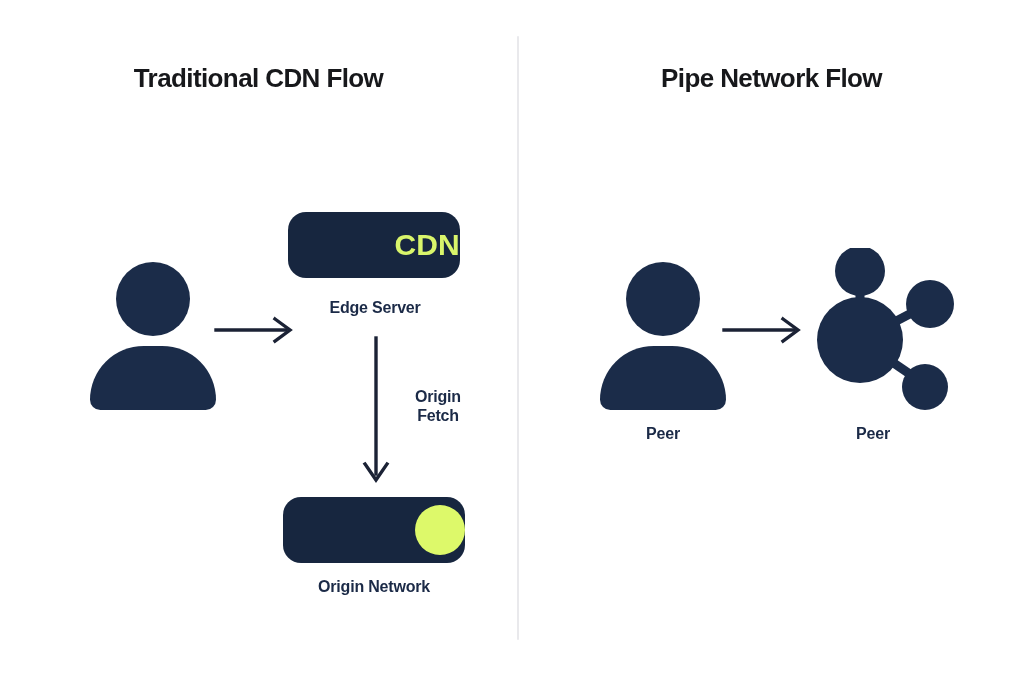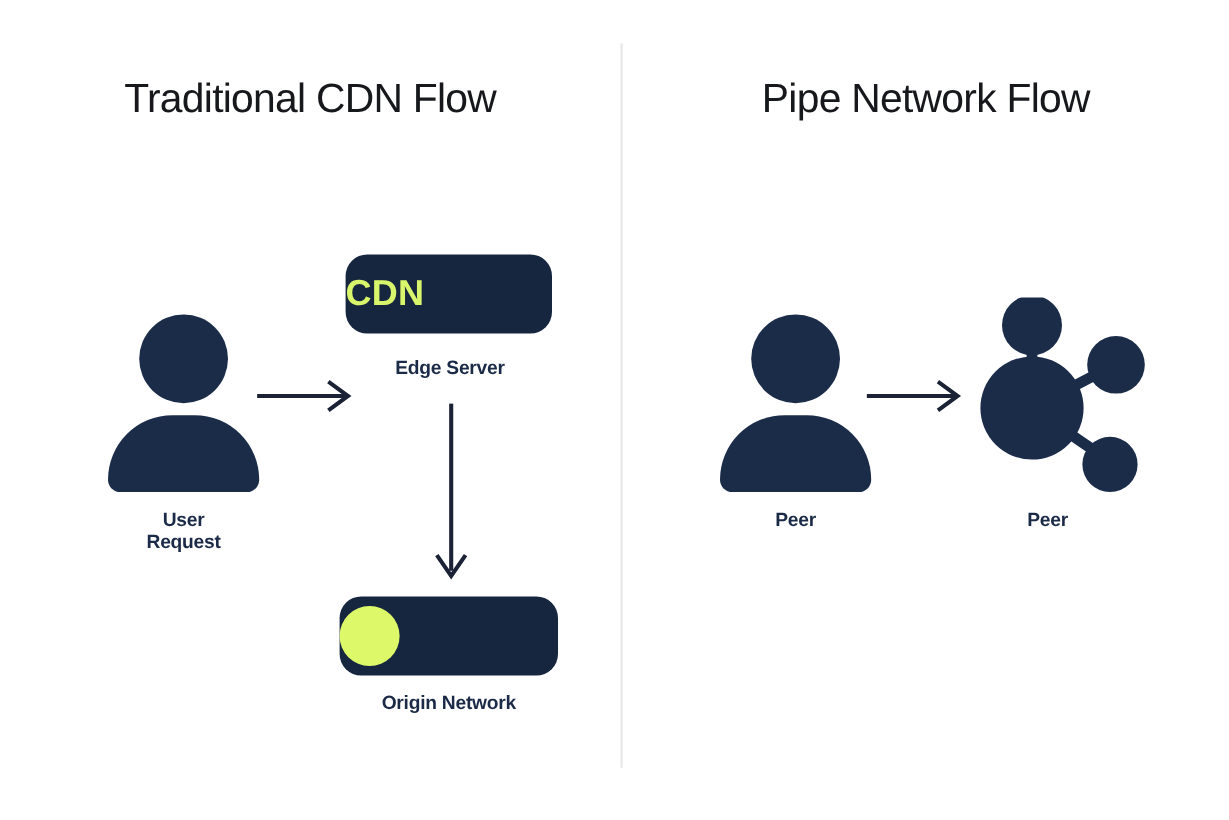--- a/index.html
+++ b/index.html
@@ -26,22 +26,22 @@
     top: 36px;
     width: 2px;
     height: 604px;
     background: #e9e9ec;
     border-radius: 2px;
   }
 
   
   .panel-title {
     position: absolute;
-    font-size: 34px;
-    font-weight: 400;
+    font-size: 26px;
+    font-weight: 700;
     letter-spacing: -0.6px;
     color: #17181b;
     white-space: nowrap;
   }
   #title-left  { left: 0;    top: 63px; width: 517px;  text-align: center; }
   #title-right { left: 519px; top: 63px; width: 505px; text-align: center; }
 
   
   .label {
     position: absolute;
@@ -80,21 +80,21 @@
   #person-peer .body { left: 0;   top: 84px; width: 126px; height: 64px;
                        border-radius: 63px 63px 12px 12px; }
 
   
   .badge {
     position: absolute;
     background: #17263f;
     border-radius: 18px;
     display: flex;
     align-items: center;
-    justify-content: flex-start;
+    justify-content: flex-end;
   }
   #badge-cdn {
     left: 288px; top: 212px; width: 172px; height: 66px;
   }
   #badge-cdn .badge-text {
     color: #d9f56b;
     font-size: 30px;
     font-weight: 700;
     letter-spacing: 0.2px;
   }
@@ -120,39 +120,39 @@
 
   <div class="divider"></div>
 
   <div class="panel-title" id="title-left">Traditional CDN Flow</div>
 
   <div class="person" id="person-user">
     <div class="head"></div>
     <div class="body"></div>
   </div>
 
-  <div class="label" style="left:83px; top:425px; width:140px;">User
-Request</div>
 
   <svg class="arrow" style="left:214px; top:312px;" width="86" height="36" viewBox="0 0 86 36">
     <line x1="2" y1="18" x2="72" y2="18" stroke="#1b2235" stroke-width="3.4" stroke-linecap="square"></line>
     <polyline points="61,7 76,18 61,29" fill="none" stroke="#1b2235" stroke-width="3.4" stroke-linecap="square" stroke-linejoin="miter"></polyline>
   </svg>
 
   <div class="badge" id="badge-cdn">
     <span class="badge-text">CDN</span>
   </div>
 
   <div class="label" style="left:275px; top:299px; width:200px;">Edge Server</div>
 
   <svg class="arrow" style="left:356px; top:336px;" width="40" height="152" viewBox="0 0 40 152">
     <line x1="20" y1="2" x2="20" y2="138" stroke="#1b2235" stroke-width="3.4" stroke-linecap="square"></line>
     <polyline points="9,128 20,144 31,128" fill="none" stroke="#1b2235" stroke-width="3.4" stroke-linecap="square" stroke-linejoin="miter"></polyline>
   </svg>
 
+  <div class="label" style="left:383px; top:388px; width:110px;">Origin
+Fetch</div>
 
   <div class="badge" id="badge-origin">
     <div class="origin-dot"></div>
   </div>
 
   <div class="label" style="left:274px; top:578px; width:200px;">Origin Network</div>
 
   <div class="panel-title" id="title-right">Pipe Network Flow</div>
 
   <div class="person" id="person-peer">

